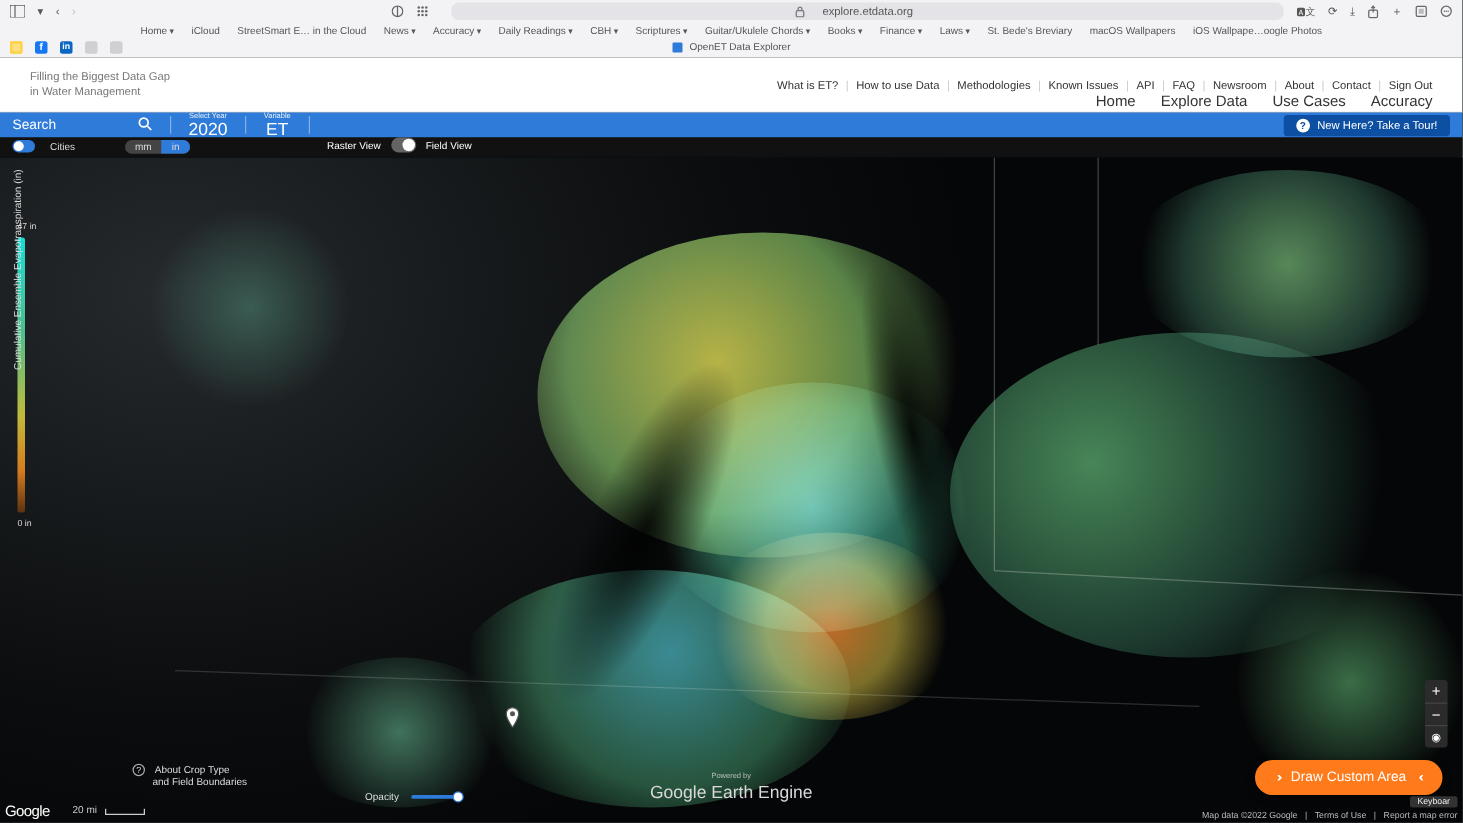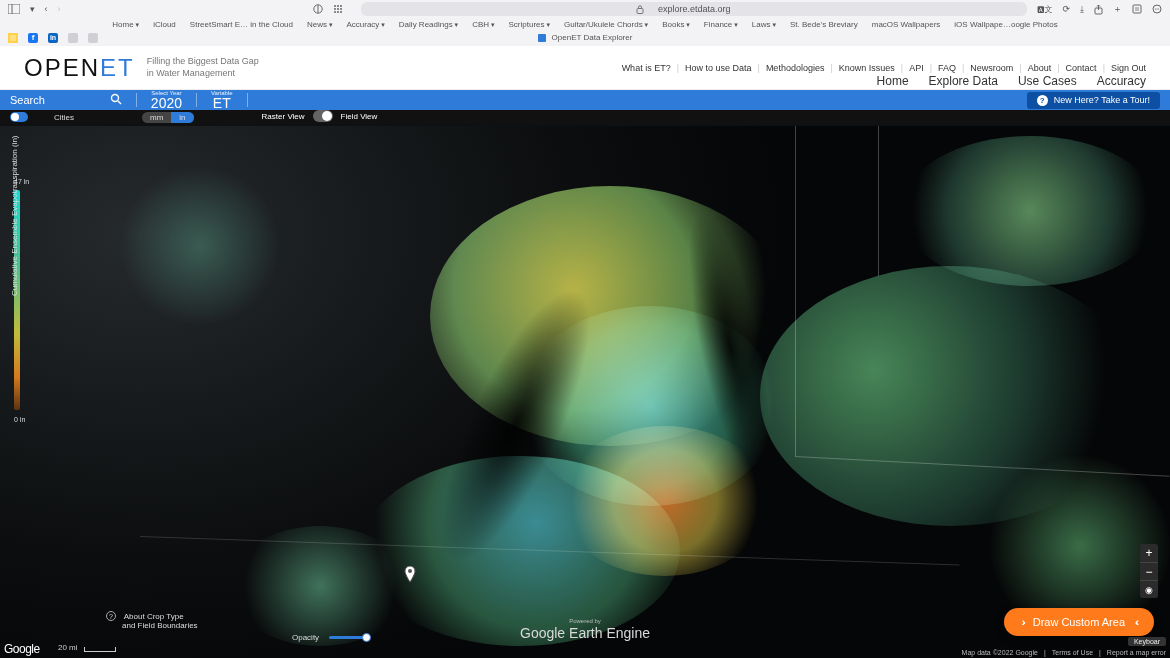--- a/index.html
+++ b/index.html
@@ -49,21 +49,21 @@
   .view-toggle { display:flex; align-items:center; gap:8px; font-size:8px;margin-top:32px; }
   .switch { width:20px; height:12px; border-radius:7px; background:rgba(255,255,255,.35);
             position:relative; }
   .switch .knob { position:absolute; width:10px; height:10px; border-radius:50%;
                   background:#fff; top:1px; right:1px; }
   .tour-btn { margin-left:auto; background:#0d4fa2; padding:3px 10px; border-radius:3px;
               display:flex; align-items:center; gap:6px; cursor:pointer; font-size:9px; }
 
   
   .sub-bar { height:14px; background:#111; display:flex; align-items:center;
-             padding:0 10px; gap:26px; font-size:8px; color:#ddd; }
+             padding:0 10px; gap:12px; font-size:8px; color:#ddd; }
   .toggle-sm { width:18px; height:10px; border-radius:6px; background:#2f7bd9;
                position:relative; }
   .toggle-sm .k { position:absolute; width:8px; height:8px; border-radius:50%;
                   background:#fff; top:1px; left:1px; }
   .unit-pill { display:flex; border-radius:8px; overflow:hidden; font-size:8px;
                background:#444; }
   .unit-pill span { padding:1px 8px; }
   .unit-pill .on { background:#2f7bd9; }
 
   
@@ -226,23 +226,20 @@
       <span class="fav" style="background:#0a66c2;color:#fff;font-size:7px;font-weight:700;text-align:center;line-height:10px">in</span>
       <span class="fav" style="background:#d0d0d4"></span>
       <span class="fav" style="background:#d0d0d4"></span>
     </div>
     <span style="width:8px;height:8px;background:#2f7bd9;border-radius:1px"></span>
     <span>OpenET Data Explorer</span>
   </div>
 </div>
 
 <div class="site-header">
-  <span class="logo">
-    <span>OPEN</span><b>ET</b>
-  </span>
   <span class="tagline">
     <span>Filling the Biggest Data Gap</span><br>
     <span>in Water Management</span>
   </span>
   <div class="top-links" id="top-links">
       <a>What is ET?</a>
       <span class="sep">|</span>
       <a>How to use Data</a>
       <span class="sep">|</span>
       <a>Methodologies</a>

